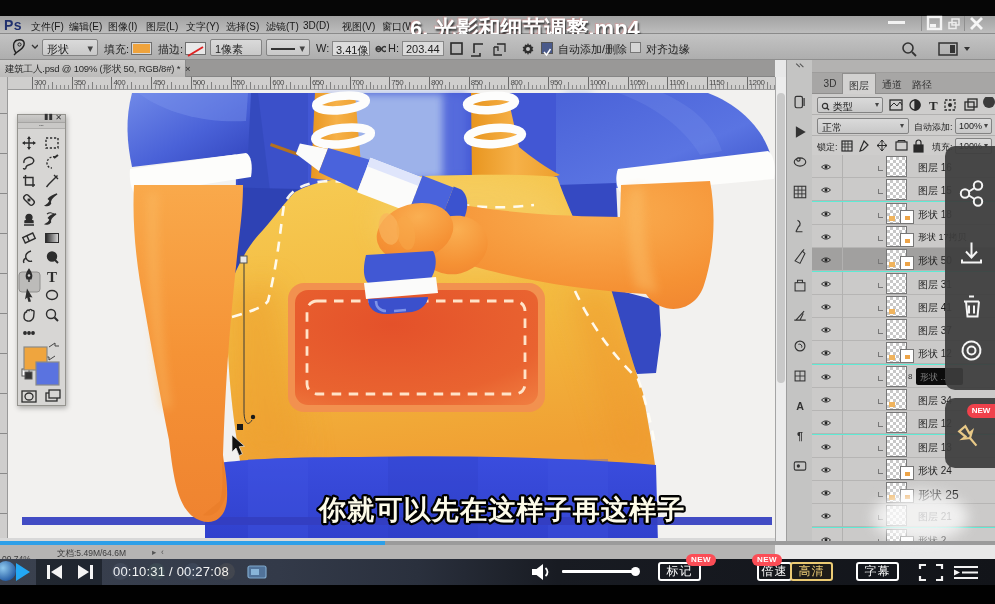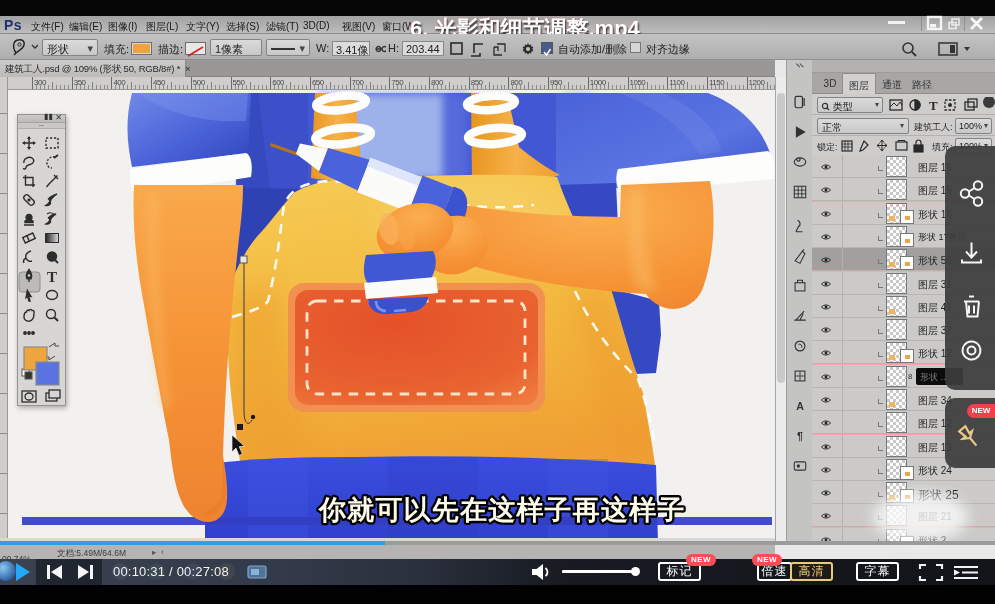--- a/index.html
+++ b/index.html
@@ -19,21 +19,21 @@
 .tkM{position:absolute;bottom:0;width:1px;height:7px;background:#808080}
 .tkL{position:absolute;bottom:0;width:1px;height:13px;background:#6a6a6a}
 .num{position:absolute;top:1px;font-size:8px;color:#4a4a4a;letter-spacing:-0.5px}
 #vruler{left:0;top:77px;width:8px;height:468px;background:repeating-linear-gradient(#cfcecd 0 36px,#8a8a8a 36px 37px,#cfcecd 37px 40px);border-right:1px solid #9a9a9a}
 #rcorner{left:0;top:77px;width:8px;height:13px;background:#c5c4c3;border-right:1px solid #9a9a9a;border-bottom:1px solid #9a9a9a}
 #canv{left:8px;top:90px}
 #graystrip{left:0px;top:538px;width:775px;height:3px;background:#d8d8d8}
 #vscroll{left:775px;top:77px;width:11px;height:468px;background:#ececec;border-left:1px solid #a5a5a5}
 #vthumb{left:777px;top:93px;width:8px;height:290px;background:#c9c9c9;border-radius:4px}
 #iconstrip{left:786px;top:60px;width:26px;height:485px;background:#c4c4c3;border-left:1px solid #9e9e9e}
-#layers{left:812px;top:60px;width:183px;height:485px;background:#fca5a5;font-size:10px;color:#222;overflow:hidden}
+#layers{left:812px;top:60px;width:183px;height:485px;background:#5eead4;font-size:10px;color:#222;overflow:hidden}
 .ltab{position:absolute;top:13px;height:21px;font-size:10px;color:#333;text-align:center;padding-top:5px}
 .lrow{position:absolute;left:0;width:183px;height:23px;border-bottom:1px solid #b6b5b4;background:#cbcac9}
 .eye{position:absolute;left:8px;top:8px;width:12px;height:8px}
 .thumb{position:absolute;left:74px;top:1px;width:21px;height:21px;border:1px solid #777;background-color:#fff;background-image:linear-gradient(45deg,#c8c8c8 25%,transparent 25%,transparent 75%,#c8c8c8 75%),linear-gradient(45deg,#c8c8c8 25%,transparent 25%,transparent 75%,#c8c8c8 75%);background-position:0 0,3px 3px;background-size:6px 6px}
 .thumb2{position:absolute;left:88px;top:8px;width:14px;height:14px;border:1px solid #777;background:#fff}
 .clip{position:absolute;left:66px;top:11px;width:5px;height:5px;border-left:1px solid #777;border-bottom:1px solid #777}
 .lname{position:absolute;left:106px;top:6px;font-size:10px;color:#1e1e1e;white-space:nowrap}
 #sharebar{left:945px;top:146px;width:50px;height:244px;background:#3d3d3dee;border-radius:10px 0 0 10px}
 #pinpanel{left:945px;top:398px;width:50px;height:70px;background:#3d3d3dee;border-radius:10px 0 0 10px}
 #newbadge{left:967px;top:404px;width:28px;height:14px;background:#f0414b;color:#fff;font-size:8px;font-weight:bold;border-radius:7px 0 0 7px;text-align:center;line-height:14px}
@@ -678,21 +678,21 @@
 <text x="41" y="13" font-size="13" font-weight="bold" fill="#2a2a2a" stroke="none" font-family="Liberation Serif">T</text>
 <rect x="57" y="3" width="10" height="10" stroke-dasharray="2.5 1.5"></rect>
           <circle cx="62" cy="8" r="2" fill="#2a2a2a" stroke="none"></circle>
 <rect x="77" y="5" width="9" height="8"></rect>
           <rect x="80" y="2" width="9" height="8"></rect>
 </g>
 <circle cx="101" cy="5" r="6" fill="#3a3a3a"></circle>
 </svg>
 <div class="abs" style="left:0;top:55px;width:183px;height:21px;background:#cecdcc;border-bottom:1px solid #b2b1b0"></div>
 <div class="combo" style="left:5px;top:58px;width:92px;height:16px;font-size:10px;padding:2px 4px">正常 <span style="float:right;color:#444;font-size:8px">▾</span></div>
-<span class="abs" style="left:102px;top:61px;font-size:9px;color:#222">建筑工人:</span>
+<span class="abs" style="left:102px;top:61px;font-size:9px;color:#222">自动添加:</span>
 <div class="combo" style="left:143px;top:58px;width:37px;height:16px;font-size:9px;padding:2px 3px">100% <span style="float:right;color:#444;font-size:8px">▾</span></div>
 <div class="abs" style="left:0;top:76px;width:183px;height:20px;background:#cecdcc;border-bottom:1px solid #a8a7a6"></div>
 <span class="abs" style="left:5px;top:81px;font-size:9px;color:#222">锁定:</span>
 <svg class="abs" style="left:28px;top:78px" width="90" height="16" viewBox="0 0 90 16">
 <g stroke="#2a2a2a" stroke-width="1.2" fill="none">
 <rect x="2" y="3" width="10" height="10"></rect>
           <path d="M2 6 h10 M2 9 h10 M5 3 v10 M8 3 v10" stroke-width=".8"></path>
 <path d="M24 3 l4 4 -5 5 -3 1 1 -3 Z"></path>
 <path d="M42 2 v11 M37 7.5 h10 M42 2 l-2 2.5 M42 2 l2 2.5 M42 13 l-2 -2.5 M42 13 l2 -2.5 M37 7.5 l2.5 -2 M37 7.5 l2.5 2 M47 7.5 l-2.5 -2 M47 7.5 l-2.5 2" stroke-width="1"></path>
 <rect x="56" y="4" width="11" height="8"></rect>

